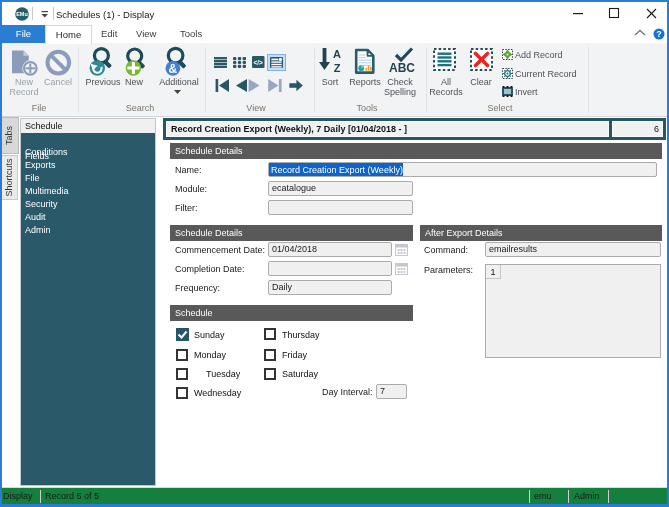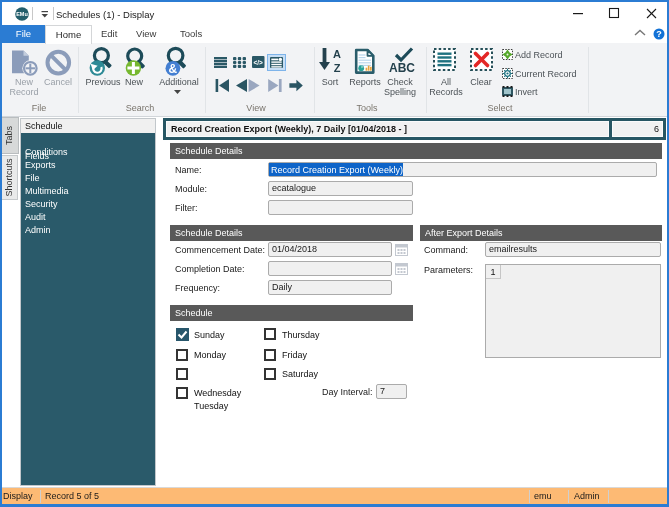--- a/index.html
+++ b/index.html
@@ -33,21 +33,21 @@
   
   #recbar { position:absolute; left:161px; top:1px; width:503px; height:22px; background:#275663; }
   .inset { position:absolute; top:3px; height:16px; background:#f1f1f1; border:1px solid #fbfbfb; }
   
   .shead { position:absolute; height:16px; background:#595959; color:#fff; font-size:9px; line-height:16px; padding-left:5px; }
   .flabel { position:absolute; font-size:9px; color:#1a1a1a; white-space:nowrap; }
   .finput { position:absolute; height:15px; background:#f0f0f0; border:1px solid #ababab; border-radius:2px; font-size:9px; color:#1a1a1a; line-height:13px; padding-left:3px; }
   .cb { position:absolute; width:12px; height:12px; background:#fff; border:2px solid #343434; }
   .cbl { position:absolute; font-size:9px; color:#111; white-space:nowrap; }
   
-  #status { position:absolute; left:2px; top:487px; width:665px; height:17px; background:#fdba74; border-top:1px solid #d9d9d9; font-size:9px; color:#1a1a1a; }
+  #status { position:absolute; left:2px; top:487px; width:665px; height:17px; background:#15803d; border-top:1px solid #d9d9d9; font-size:9px; color:#1a1a1a; }
   .ssep { position:absolute; top:2px; width:1px; height:13px; background:#cfcfcf; }
 </style>
 </head>
 <body>
 <div id="win">
 
   <div class="bord" style="left:0;top:0;width:669px;height:2px;"></div>
   <div class="bord" style="left:0;top:0;width:2px;height:507px;"></div>
   <div class="bord" style="right:0;top:0;width:2px;height:507px;"></div>
   <div class="bord" style="left:0;top:504px;width:669px;height:3px;"></div>
@@ -355,21 +355,21 @@
 
     <div class="shead" style="left:168px;top:188px;width:243px;">Schedule</div>
     <svg class="abs" style="left:174px;top:211px;" width="13" height="13">
       <rect x="0" y="0" width="13" height="13" fill="#27566b"></rect>
       <polyline points="2.5,6.5 5.5,9.5 10.5,3.5" fill="none" stroke="#fff" stroke-width="2"></polyline>
     </svg>
     <div class="cbl" style="left:192px;top:213px;">Sunday</div>
     <div class="cb" style="left:174px;top:232px;"></div>
     <div class="cbl" style="left:192px;top:233px;">Monday</div>
     <div class="cb" style="left:174px;top:251px;"></div>
-    <div class="cbl" style="left:192px;top:252px;margin-top:32px;">Tuesday</div>
+    <div class="cbl" style="left:204px;top:252px;">Tuesday</div>
     <div class="cb" style="left:174px;top:270px;"></div>
     <div class="cbl" style="left:192px;top:271px;">Wednesday</div>
     <div class="cb" style="left:262px;top:211px;"></div>
     <div class="cbl" style="left:280px;top:213px;">Thursday</div>
     <div class="cb" style="left:262px;top:232px;"></div>
     <div class="cbl" style="left:280px;top:233px;">Friday</div>
     <div class="cb" style="left:262px;top:251px;"></div>
     <div class="cbl" style="left:280px;top:252px;">Saturday</div>
     <div class="flabel" style="left:320px;top:270px;">Day Interval:</div>
     <div class="finput" style="left:374px;top:267px;width:31px;">7</div>

